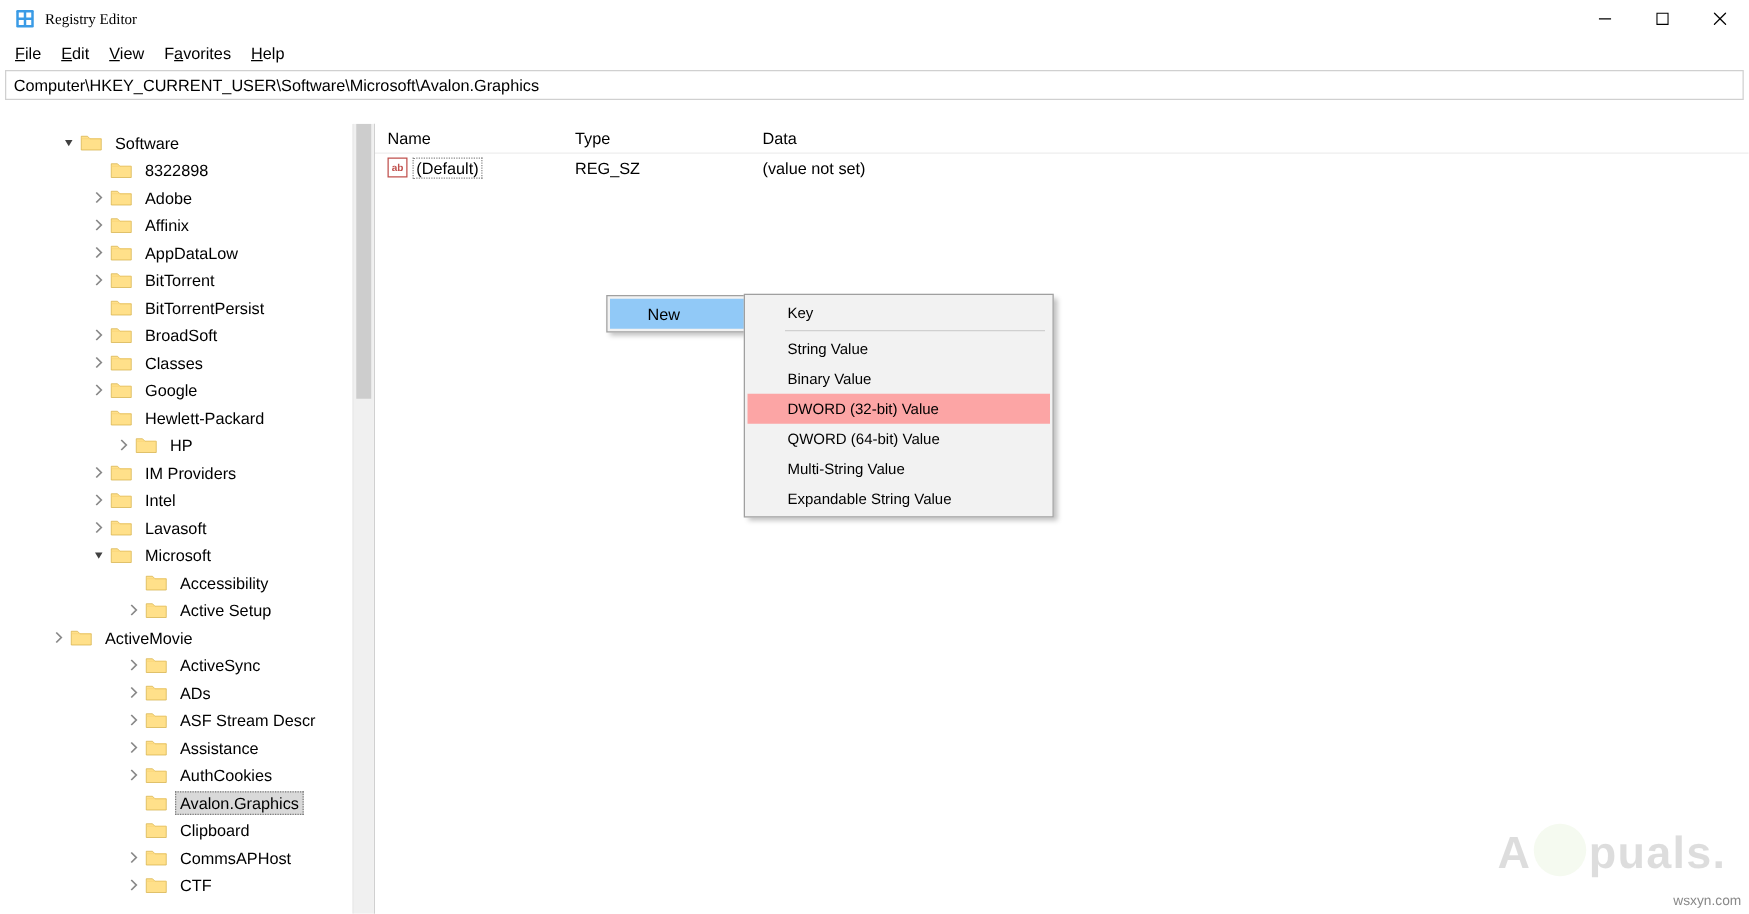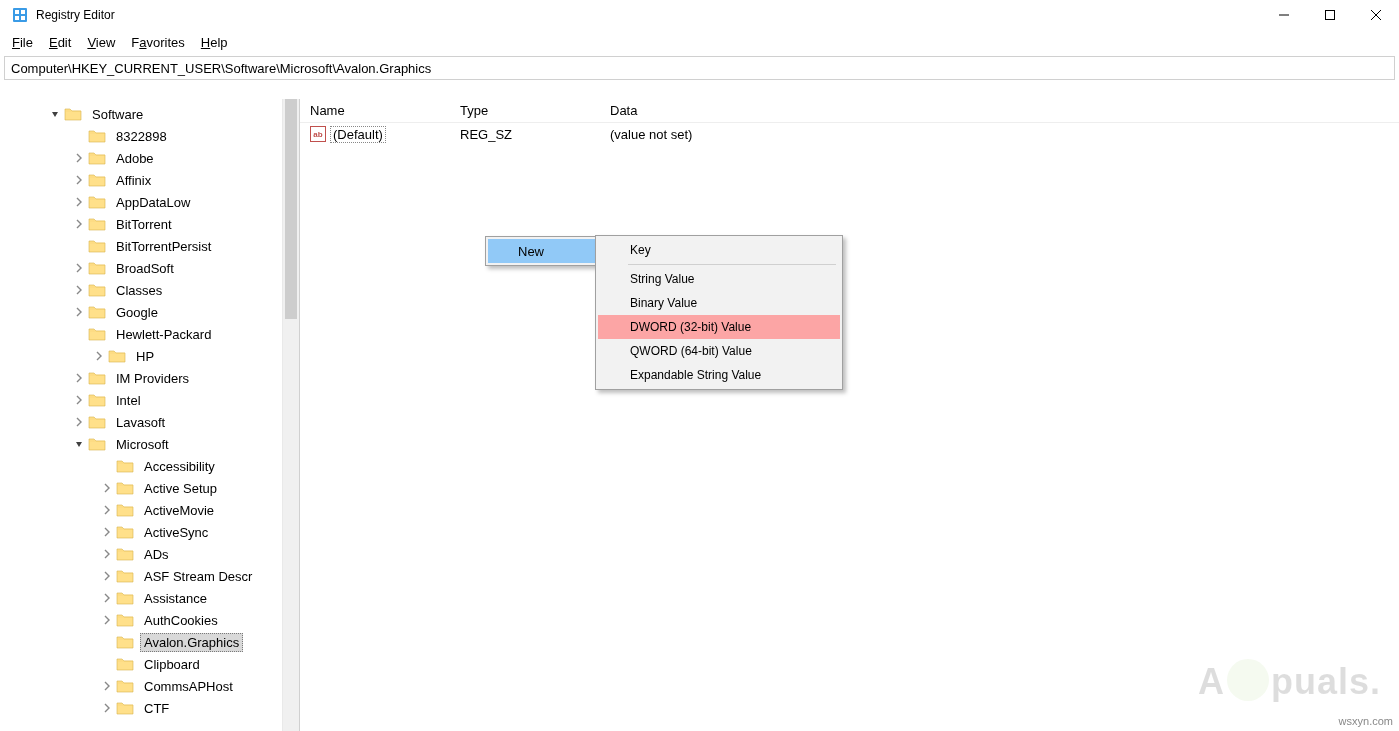--- a/index.html
+++ b/index.html
@@ -2,21 +2,21 @@
 <html><head>
 <meta charset="utf-8">
 <style>
 * { box-sizing: border-box; margin: 0; padding: 0; font-family: "Segoe UI", Tahoma, sans-serif; }
 html, body { width: 1399px; height: 731px; overflow: hidden; background: #fff; }
 body { font-size: 12px; color: #000; position: relative; }
 
 
 .titlebar { height: 30px; display: flex; align-items: center; border-bottom: 0; }
 .titlebar .app-icon { width: 16px; height: 16px; margin: 0 8px 0 12px; display: inline-flex; }
-.titlebar .title { font-size: 12px; flex: 0 0 auto; }
+.titlebar .title { font-size: 12px; flex: 0 0 auto; font-family: Liberation Serif, serif; }
 .titlebar .spacer { flex: 1; }
 .winbtn { width: 46px; height: 30px; display: flex; align-items: center; justify-content: center; }
 .winbtn svg { width: 10px; height: 10px; }
 
 
 .menubar { height: 24px; display: flex; align-items: center; padding: 0 4px; }
 .menuitem { padding: 2px 8px; font-size: 13px; }
 .menuitem .ul { text-decoration: underline; }
 
 
@@ -359,21 +359,21 @@
               </svg>
             </span>
             <span class="folder">
               <svg viewBox="0 0 18 14">
                 <path d="M1 3 L1 13 L17 13 L17 4 L8 4 L6 2 L1 2 Z" fill="#ffe08a" stroke="#d6b24c" stroke-width="0.6"></path>
                 <path d="M1 4 L17 4" stroke="#f7d072" stroke-width="0.5"></path>
               </svg>
             </span>
             <span class="label">Active Setup</span>
           </div>
-          <div class="tree-row" style="padding-left:100px">
+          <div class="tree-row" style="padding-left:40px">
             <span class="exp">
               <svg width="10" height="10" viewBox="0 0 10 10">
                 <path d="M3 1 L7 5 L3 9" fill="none" stroke="#888" stroke-width="1.4"></path>
               </svg>
             </span>
             <span class="folder">
               <svg viewBox="0 0 18 14">
                 <path d="M1 3 L1 13 L17 13 L17 4 L8 4 L6 2 L1 2 Z" fill="#ffe08a" stroke="#d6b24c" stroke-width="0.6"></path>
                 <path d="M1 4 L17 4" stroke="#f7d072" stroke-width="0.5"></path>
               </svg>
@@ -546,20 +546,21 @@
       <span class="arrow">▶</span>
     </div>
   </div>
   <div class="submenu" id="submenu">
       <div class="subrow">Key</div>
       <div class="subdiv"></div>
       <div class="subrow">String Value</div>
       <div class="subrow">Binary Value</div>
       <div class="subrow hl">DWORD (32-bit) Value</div>
       <div class="subrow">QWORD (64-bit) Value</div>
+      <div class="subrow">Multi-String Value</div>
       <div class="subrow">Expandable String Value</div>
     </div>
 </div>
 
 <div class="watermark">
   <span>A</span>
     <span class="face"></span>
     <span>puals.</span>
 </div>
 <div class="credit">wsxyn.com</div>

